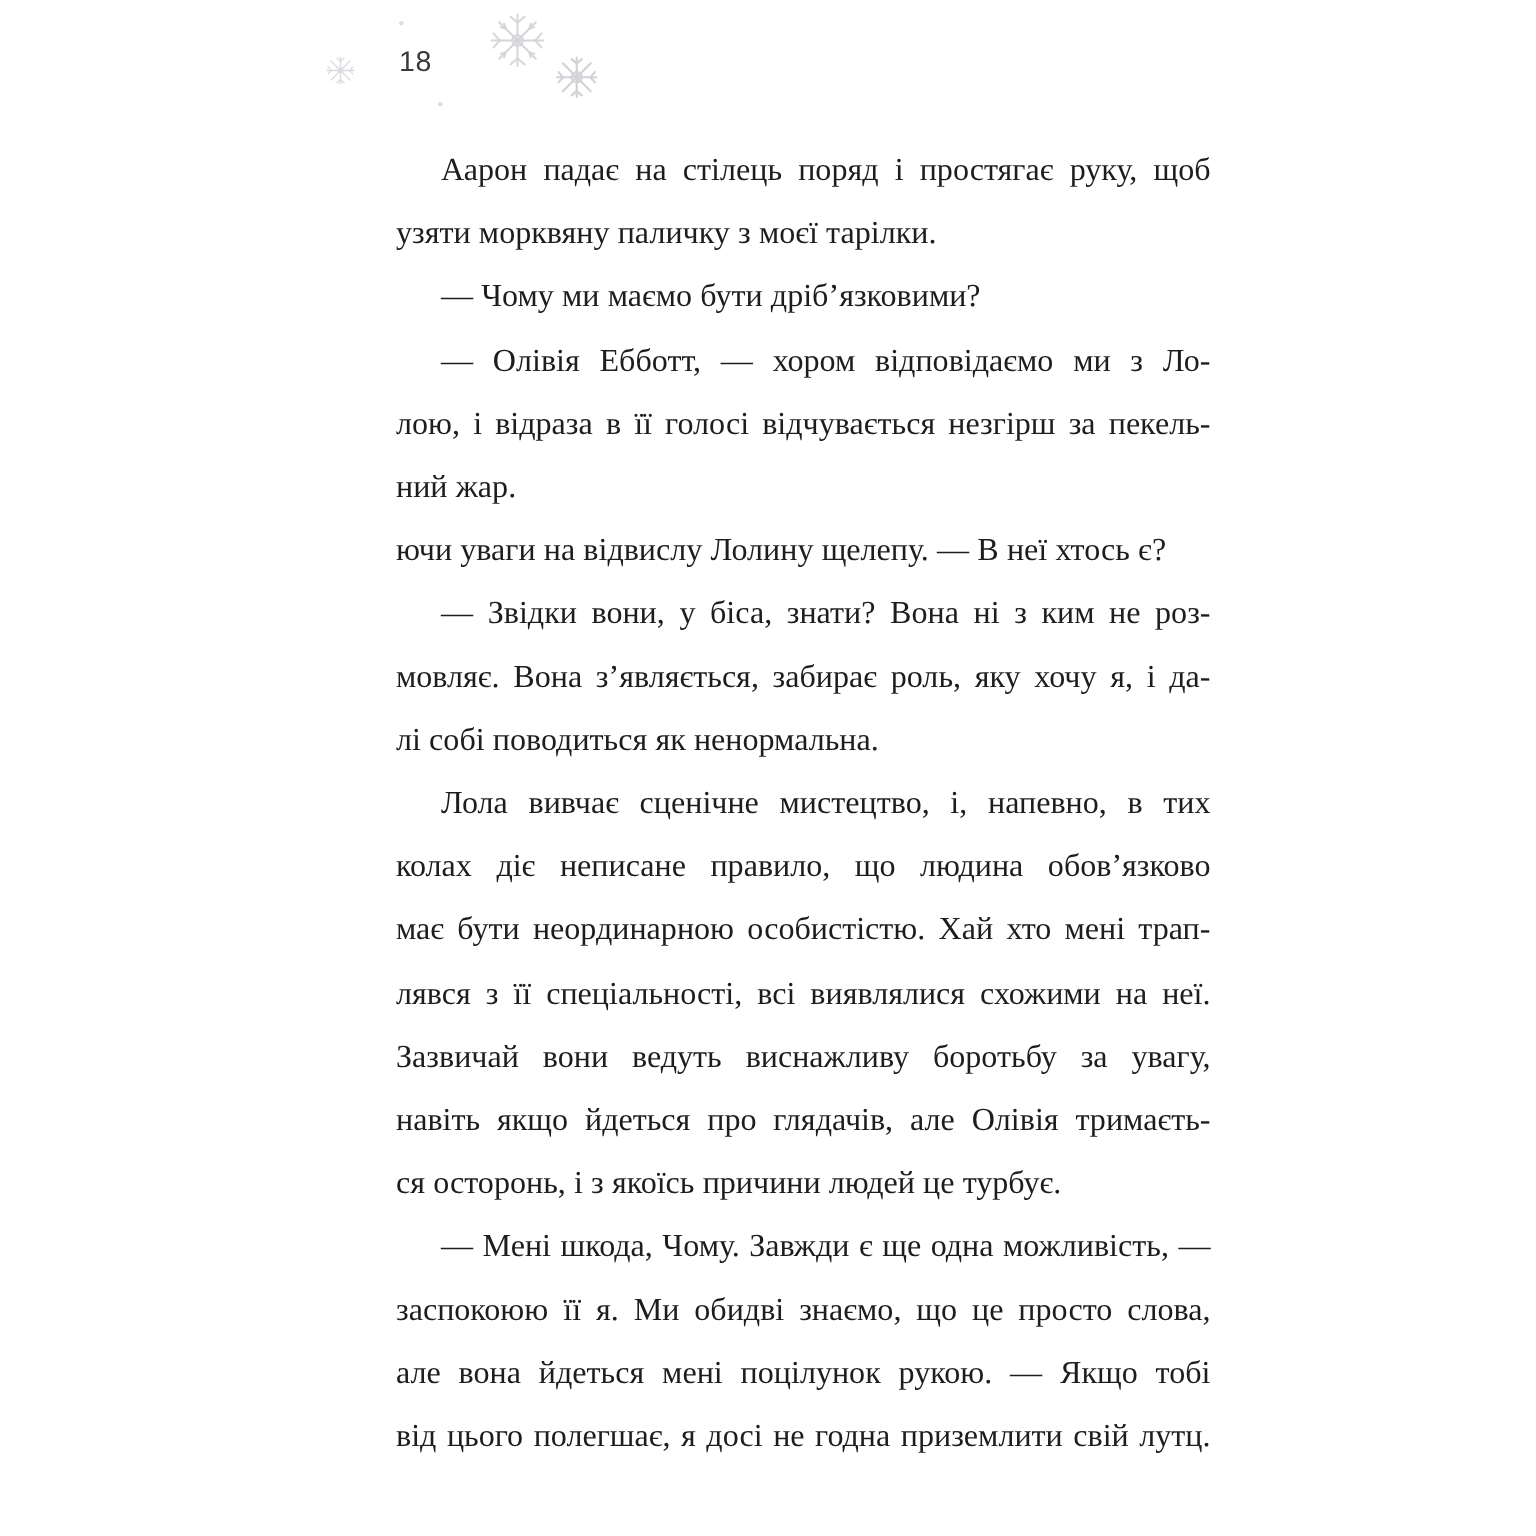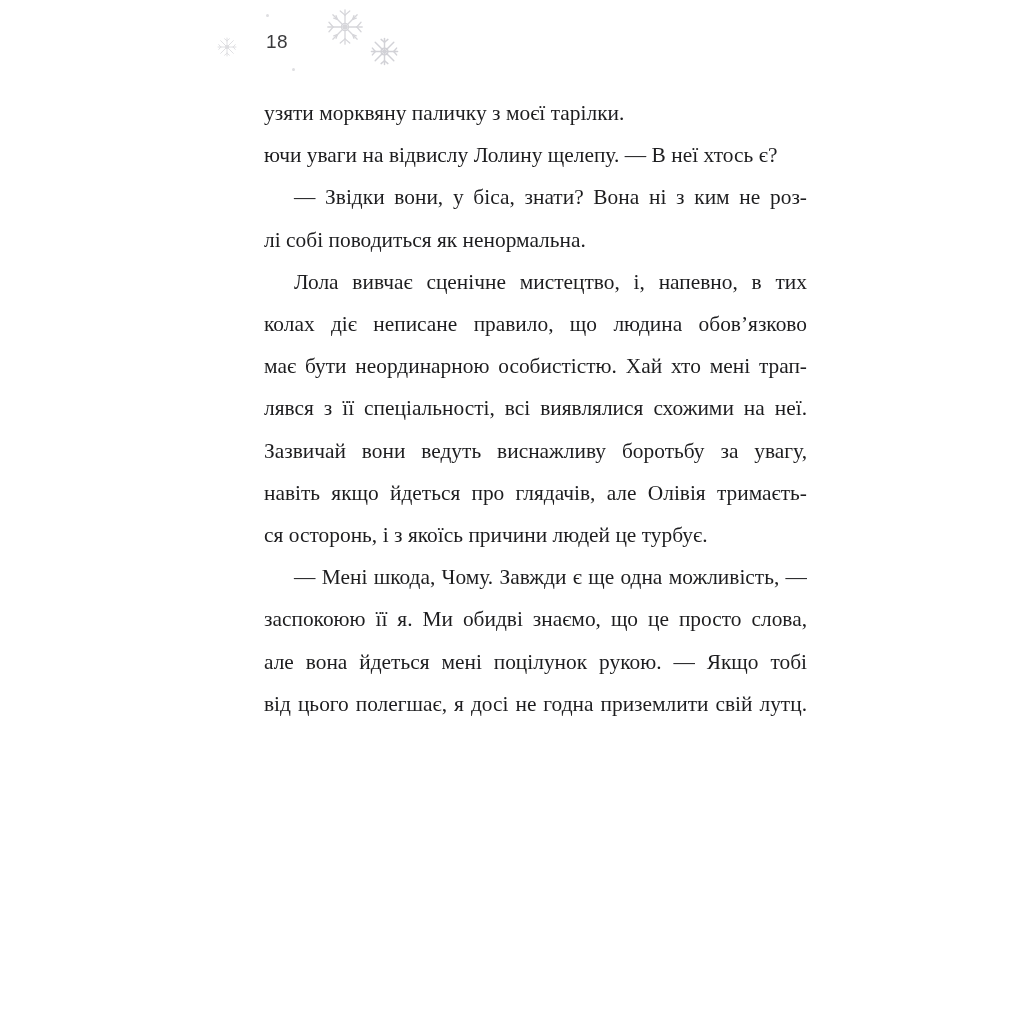--- a/index.html
+++ b/index.html
@@ -181,20 +181,22 @@
             <line x1="51" y1="32" x2="57" y2="39"></line>
           <circle cx="32" cy="32" r="7"></circle>
         </g>
       </svg>
     </span>
 
     <span class="speck speck-2"></span>
   </div>
 
   <div class="textblock">
-      <p class="preformatted"><span class="line">узяти морквяну паличку з моєї тарілки.</span></p>
+      <p class="preformatted"><span class="line justify indent-first">Аарон падає на стілець поряд і простягає руку, щоб</span><span class="line">узяти морквяну паличку з моєї тарілки.</span></p>
+      <p class="preformatted"><span class="line indent-first">— Чому ми маємо бути дріб’язковими?</span></p>
+      <p class="preformatted"><span class="line justify indent-first">— Олівія Ебботт, — хором відповідаємо ми з Ло-</span><span class="line justify">лою, і відраза в її голосі відчувається незгірш за пекель-</span><span class="line">ний жар.</span></p>
       <p class="preformatted"><span class="line">ючи уваги на відвислу Лолину щелепу. — В неї хтось є?</span></p>
-      <p class="preformatted"><span class="line justify indent-first">— Звідки вони, у біса, знати? Вона ні з ким не роз-</span><span class="line">лі собі поводиться як ненормальна.</span></p>
+      <p class="preformatted"><span class="line justify indent-first">— Звідки вони, у біса, знати? Вона ні з ким не роз-</span><span class="line justify">мовляє. Вона з’являється, забирає роль, яку хочу я, і да-</span><span class="line">лі собі поводиться як ненормальна.</span></p>
       <p class="preformatted"><span class="line justify indent-first">Лола вивчає сценічне мистецтво, і, напевно, в тих</span><span class="line justify">колах діє неписане правило, що людина обов’язково</span><span class="line justify">має бути неординарною особистістю. Хай хто мені трап-</span><span class="line justify">лявся з її спеціальності, всі виявлялися схожими на неї.</span><span class="line justify">Зазвичай вони ведуть виснажливу боротьбу за увагу,</span><span class="line justify">навіть якщо йдеться про глядачів, але Олівія тримаєть-</span><span class="line">ся осторонь, і з якоїсь причини людей це турбує.</span></p>
       <p class="preformatted"><span class="line justify indent-first">— Мені шкода, Чому. Завжди є ще одна можливість, —</span><span class="line justify">заспокоюю її я. Ми обидві знаємо, що це просто слова,</span><span class="line justify">але вона йдеться мені поцілунок рукою. — Якщо тобі</span><span class="line justify">від цього полегшає, я досі не годна приземлити свій лутц.</span></p>
     </div>
 
 </div>
 
 </body></html>

